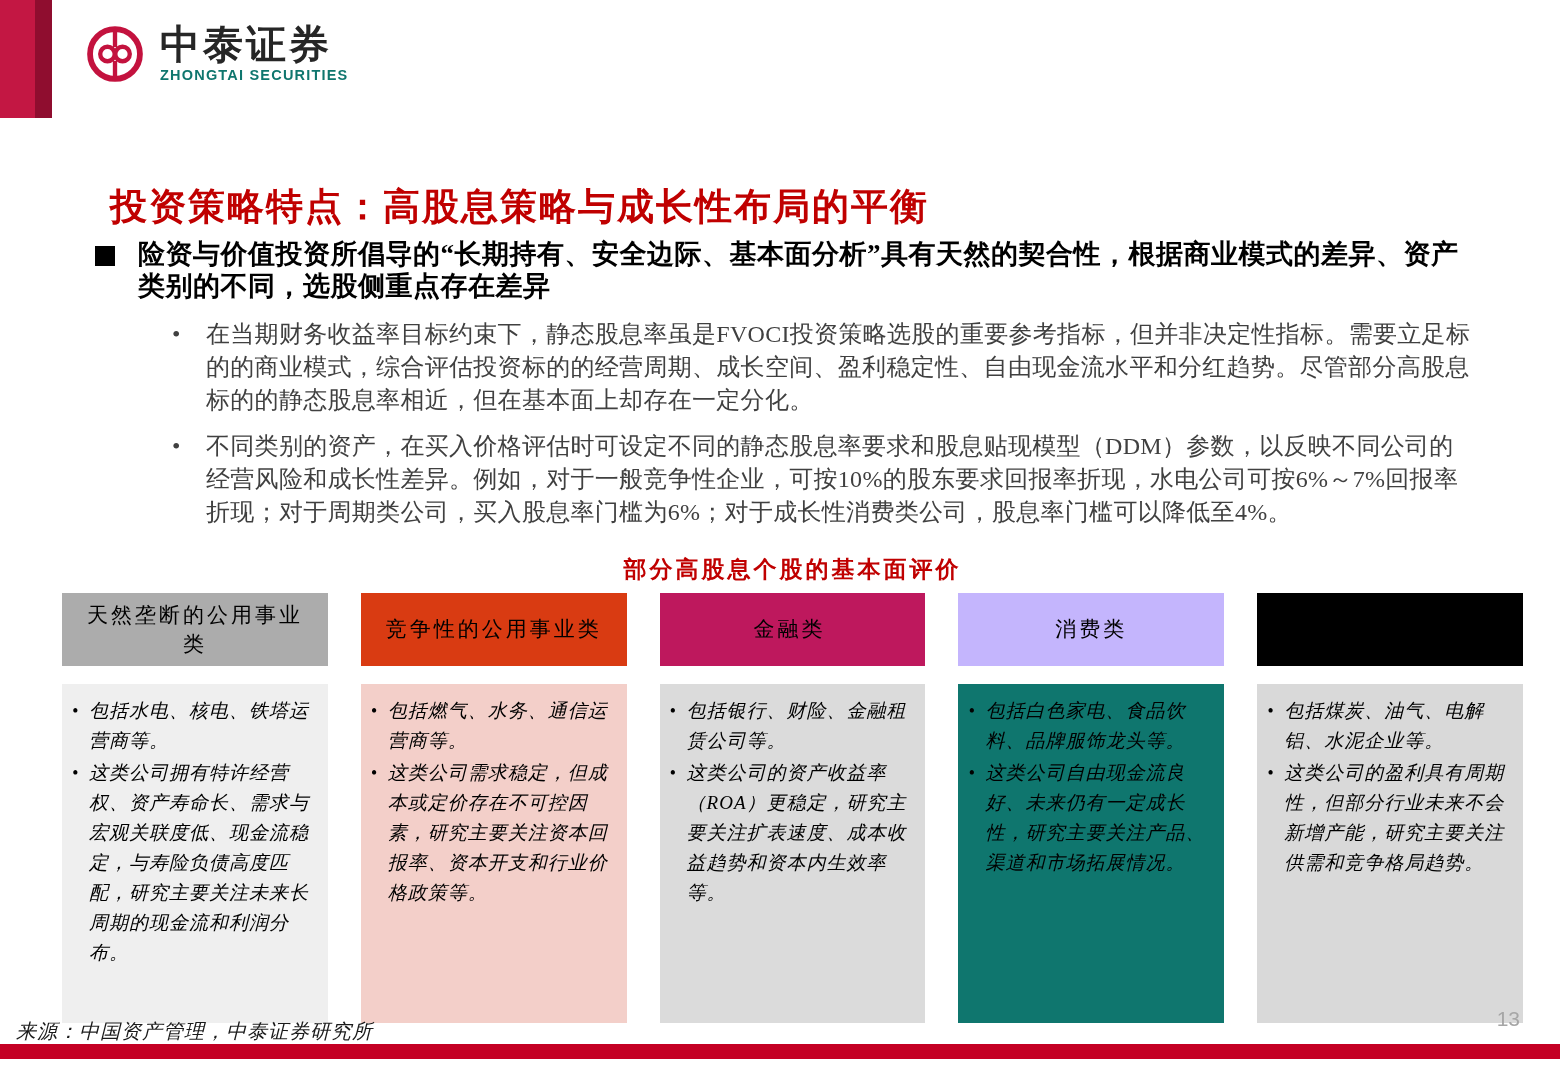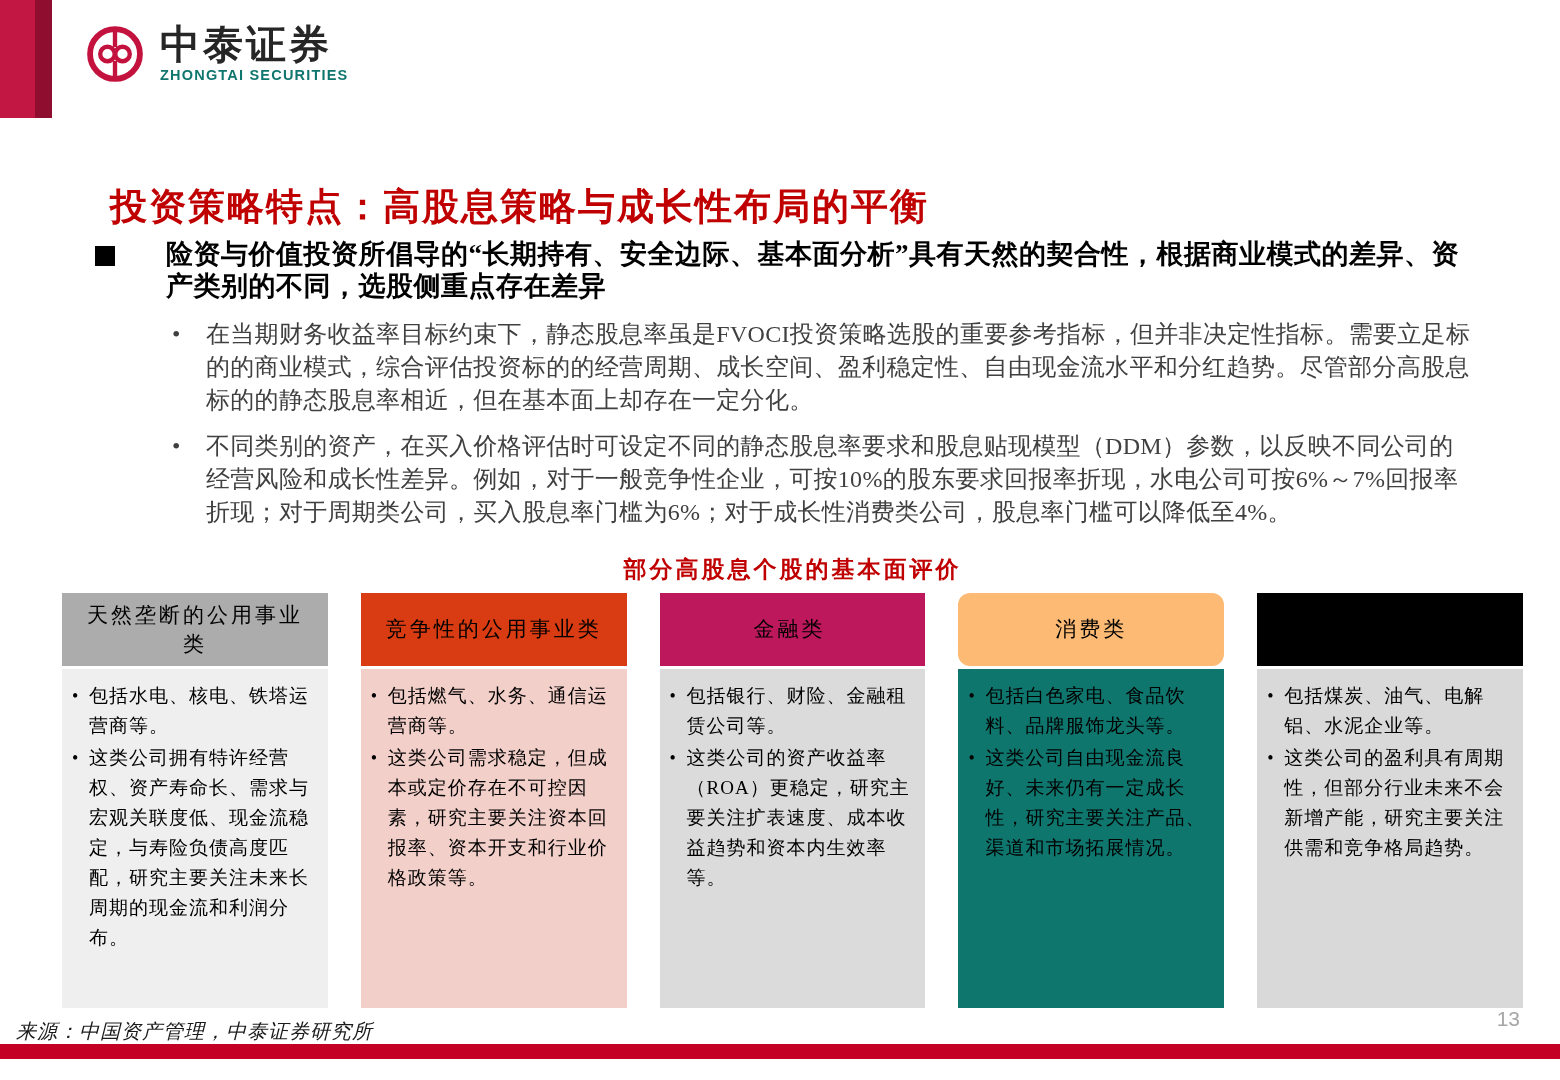--- a/index.html
+++ b/index.html
@@ -15,37 +15,37 @@
   .logo-emblem { width:58px; height:58px; margin-top:2px; }
   .logo-emblem svg { width:100%; height:100%; }
   .logo-text { margin-left:16px; }
   .logo-cn { font-size:40px; font-weight:bold; color:#262626; letter-spacing:3px; line-height:44px; font-family:"Liberation Sans","DejaVu Sans",sans-serif; }
   .logo-en { font-size:14.5px; font-weight:bold; color:#0f766e; letter-spacing:1.2px; margin-top:1px; font-family:"Liberation Sans","DejaVu Sans",sans-serif; }
 
   
   .page-title { position:absolute; left:110px; top:146px; font-size:37px; font-weight:bold; letter-spacing:2px;margin-top:36px; }
 
   
-  .main-bullet { position:absolute; left:95px; top:238px; width:1375px; display:flex;gap:28px; }
+  .main-bullet { position:absolute; left:95px; top:238px; width:1375px; display:flex; }
   .main-bullet .sq { flex:0 0 20px; width:20px; height:20px; background:#000; margin-top:8px; }
   .main-bullet .txt { margin-left:23px; font-size:27px; font-weight:bold; color:#000; line-height:32px; letter-spacing:0.5px; }
 
   
   .sub-bullets { position:absolute; left:170px; top:318px; width:1305px; }
   .sub-bullet { position:relative; padding-left:36px; font-size:24px; color:#404040; line-height:33px; letter-spacing:0.3px; margin-bottom:13px; }
   .sub-bullet::before { content:"•"; position:absolute; left:2px; top:0; font-size:24px; }
 
   
   .table-title { position:absolute; left:62px; top:554px; width:1461px; text-align:center; font-size:23px; font-weight:bold; letter-spacing:3px; }
 
   
   .columns { position:absolute; left:62px; top:593px; width:1461px; display:grid; grid-template-columns:repeat(5,1fr); column-gap:33px; }
   .col { display:flex; flex-direction:column; }
   .col-header { height:73px; display:flex; align-items:center; justify-content:center; text-align:center; font-size:21px; letter-spacing:3px; line-height:29px; padding:0 20px; box-sizing:border-box; }
-  .col-body { margin-top:3px; height:339px; box-sizing:border-box; padding:12px 8px 0 8px; }
+  .col-body { margin-top:18px; height:339px; box-sizing:border-box; padding:12px 8px 0 8px;font-style:italic; }
   .col-body ul { margin:0; padding:0; list-style:none; }
   .col-body li { position:relative; padding-left:19px; font-size:19px; line-height:30px; color:#000; letter-spacing:1px; margin-bottom:2px; }
   .col-body li::before { content:"•"; position:absolute; left:2px; top:0; font-size:18px; }
 
   
   .source-note { position:absolute; left:16px; top:1018px; font-size:20px; font-style:italic; color:#1a1a1a; letter-spacing:1px; }
   .page-number { position:absolute; right:40px; top:1007px; font-size:21px; color:#a6a6a6; font-family:"Liberation Sans","DejaVu Sans",sans-serif; }
   .bottom-bar { position:absolute; left:0; top:1044px; width:1560px; height:15px; }
 </style>
 </head>
@@ -111,21 +111,21 @@
       <div class="col-header" style="background: #be185d; padding-left: 14px;">金融类</div>
       <div class="col-body" style="background: rgb(219, 219, 219);">
         <ul>
           <li>包括银行、财险、金融租赁公司等。</li>
           <li>这类公司的资产收益率（ROA）更稳定，研究主要关注扩表速度、成本收益趋势和资本内生效率等。</li>
         </ul>
       </div>
     </div>
 
     <div class="col">
-      <div class="col-header" style="background: #fdba74; border-radius: 12px;">消费类</div>
+      <div class="col-header" style="background: #c4b5fd;">消费类</div>
       <div class="col-body" style="background: #0f766e;">
         <ul>
           <li>包括白色家电、食品饮料、品牌服饰龙头等。</li>
           <li>这类公司自由现金流良好、未来仍有一定成长性，研究主要关注产品、渠道和市场拓展情况。</li>
         </ul>
       </div>
     </div>
 
     <div class="col">
       <div class="col-header" style="background: rgb(0, 0, 0);">周期类</div>

